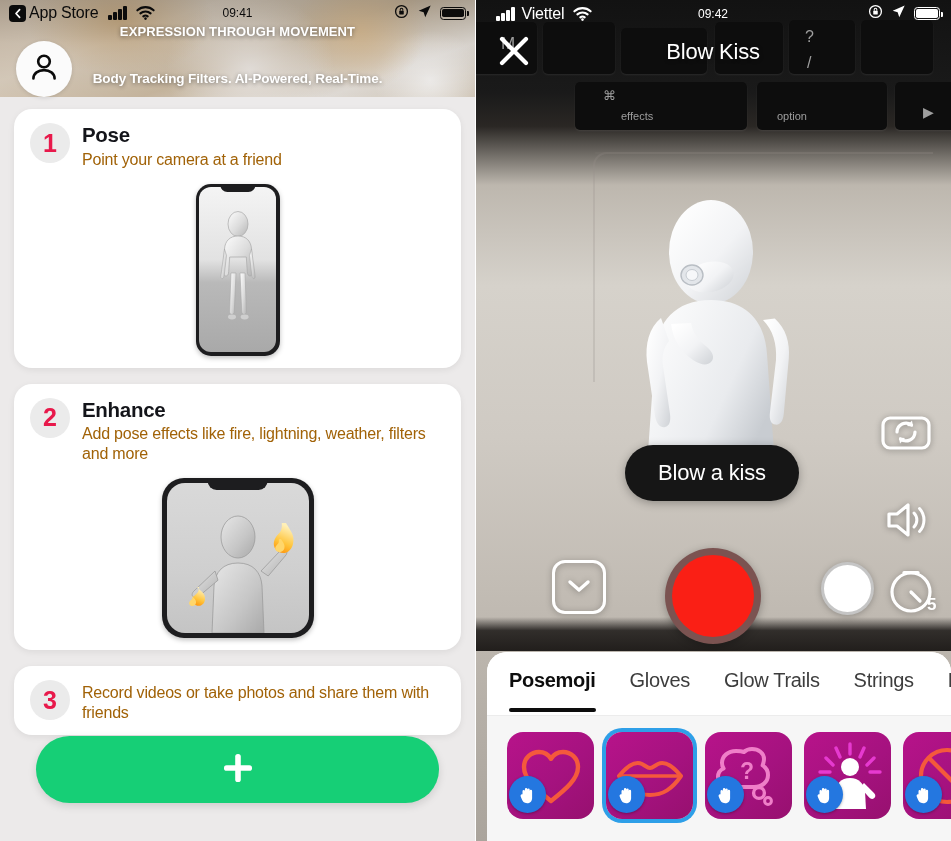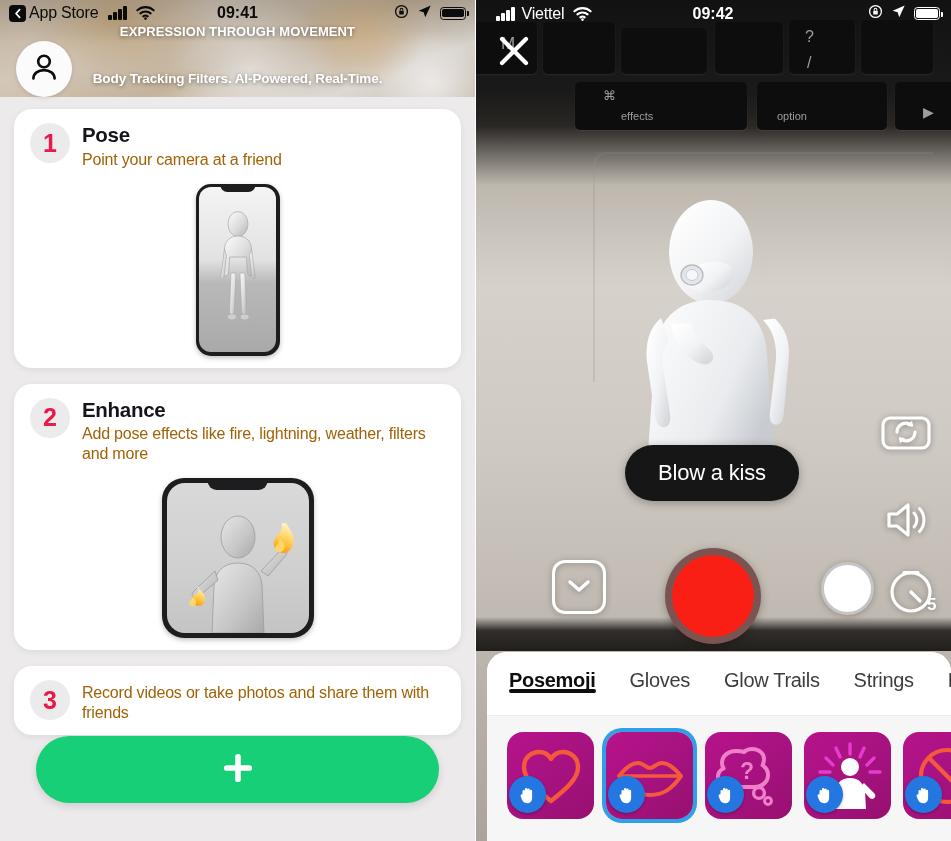--- a/index.html
+++ b/index.html
@@ -48,21 +48,21 @@
   }
   .back-sq svg { display: block; }
   .sb-label { font-size: 16px; font-weight: 500; letter-spacing: -.2px; }
   .sb-signal { display: flex; align-items: flex-end; gap: 1.5px; margin-left: 10px; }
   .sb-signal i { display: block; width: 3.5px; background: #0b0b0b; border-radius: 1px; }
   .sb-signal i:nth-child(1) { height: 5px; }
   .sb-signal i:nth-child(2) { height: 8px; }
   .sb-signal i:nth-child(3) { height: 11px; }
   .sb-signal i:nth-child(4) { height: 14px; }
   .sb-wifi { margin-left: 9px; display: flex; }
-  .sb-time { position: absolute; left: 50%; transform: translateX(-50%); font-size: 16px; font-weight: 700; }
+  .sb-time { position: absolute; left: 50%; transform: translateX(-50%); font-size: 12px; font-weight: 400; }
   .sb-right { margin-left: auto; display: flex; align-items: center; gap: 8px; }
   .sb-batt {
     width: 26px; height: 13px; border: 1.6px solid #0b0b0b; border-radius: 3.6px;
     position: relative; padding: 1.3px;
   }
   .sb-batt::after {
     content: ''; position: absolute; right: -4px; top: 3.5px;
     width: 2px; height: 5px; background: #0b0b0b; border-radius: 0 1px 1px 0;
   }
   .sb-batt i { display: block; height: 100%; width: 100%; background: #0b0b0b; border-radius: 1.8px; }
@@ -231,21 +231,21 @@
     position: absolute; left: 12px; right: 0; bottom: 0; top: 652px; z-index: 25;
     background: #fff; border-radius: 20px 20px 0 0; overflow: hidden;
   }
   .tabs {
     display: flex; align-items: flex-start; gap: 34px; padding: 17px 22px 0;
     height: 64px; border-bottom: 1px solid #ececec; background: #fff;
     overflow: hidden;
   }
   .tab {
     font-size: 20px; color: #3d3d3d; font-weight: 400; letter-spacing: -.3px;
-    white-space: nowrap; padding-bottom: 1px; cursor: pointer; position: relative;
+    white-space: nowrap; padding-bottom: 20px; cursor: pointer; position: relative;
     background: none; border: none; font-family: inherit;
   }
   .tab.active { color: #0d0d0d; font-weight: 700; }
   .tab.active::after {
     content: ''; position: absolute; left: 0; right: 0; bottom: 0;
     height: 4px; background: #0d0d0d; border-radius: 2px;
   }
   .thumbs {
     display: flex; gap: 12px; padding: 16px 0 0 20px;
     background: #f6f6f6; height: 125px;
@@ -494,20 +494,21 @@
     </div>
 
     <div class="nav-r">
       <button class="close-btn">
         <span>
           <svg width="34" height="34" viewBox="0 0 34 34">
             <path d="M5 5 29 29M29 5 5 29" stroke="#fff" stroke-width="4.2" stroke-linecap="round"></path>
           </svg>
         </span>
       </button>
+      <div class="nav-title">Blow Kiss</div>
     </div>
 
     <svg class="avatar3d" viewBox="0 0 180 270">
       <defs>
         <linearGradient id="w1" x1="0.15" y1="0" x2="1" y2="0.9">
           <stop offset="0%" stop-color="#ffffff"></stop>
             <stop offset="55%" stop-color="#f2f3f5"></stop>
             <stop offset="100%" stop-color="#d3d6da"></stop>
         </linearGradient>
         <linearGradient id="w2" x1="0" y1="0" x2="1" y2="0.6">

